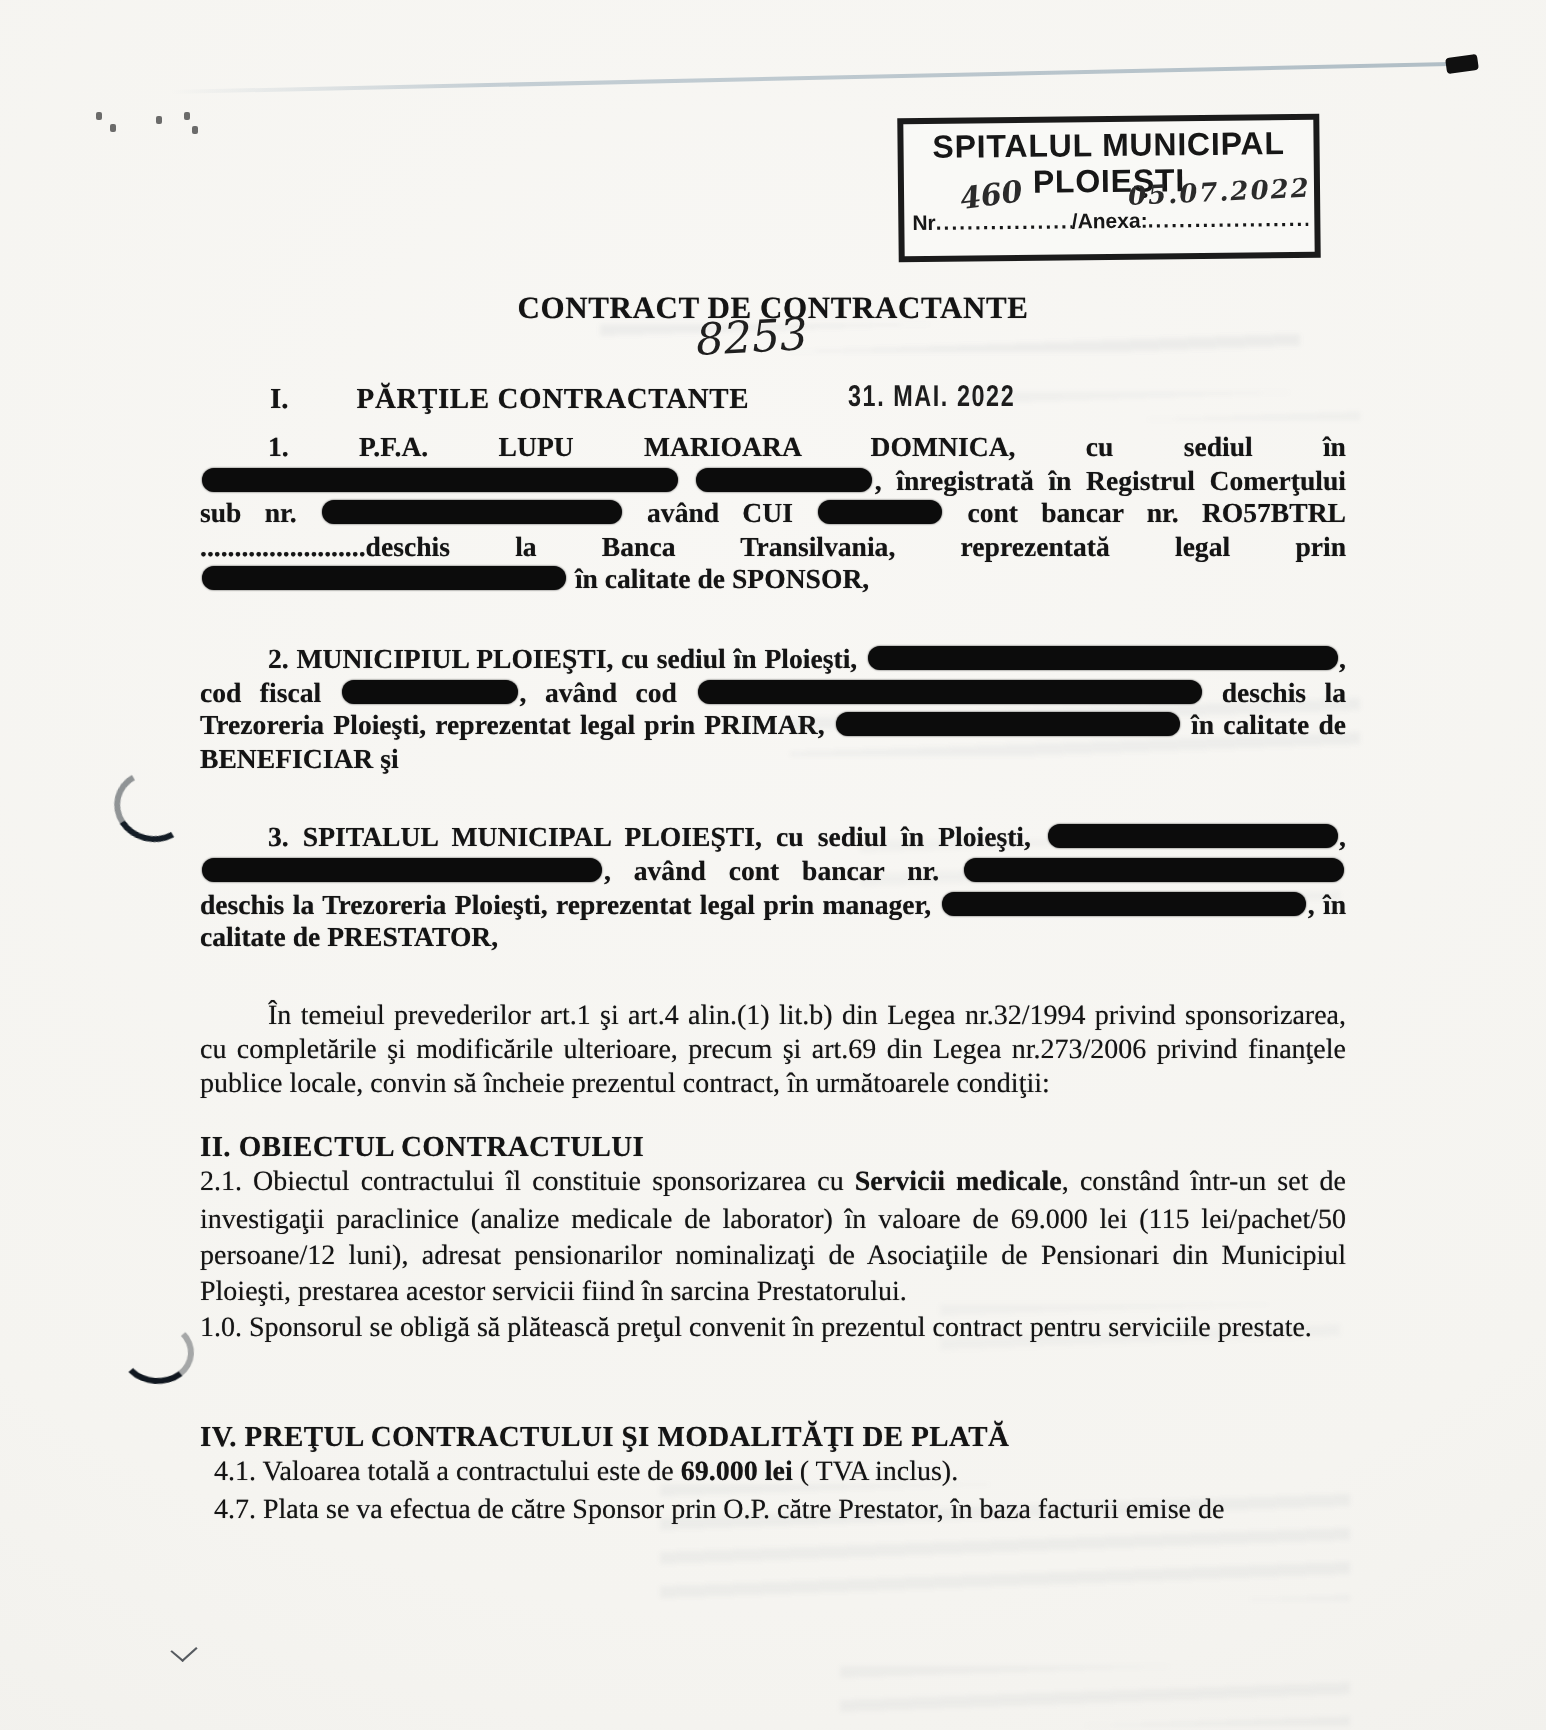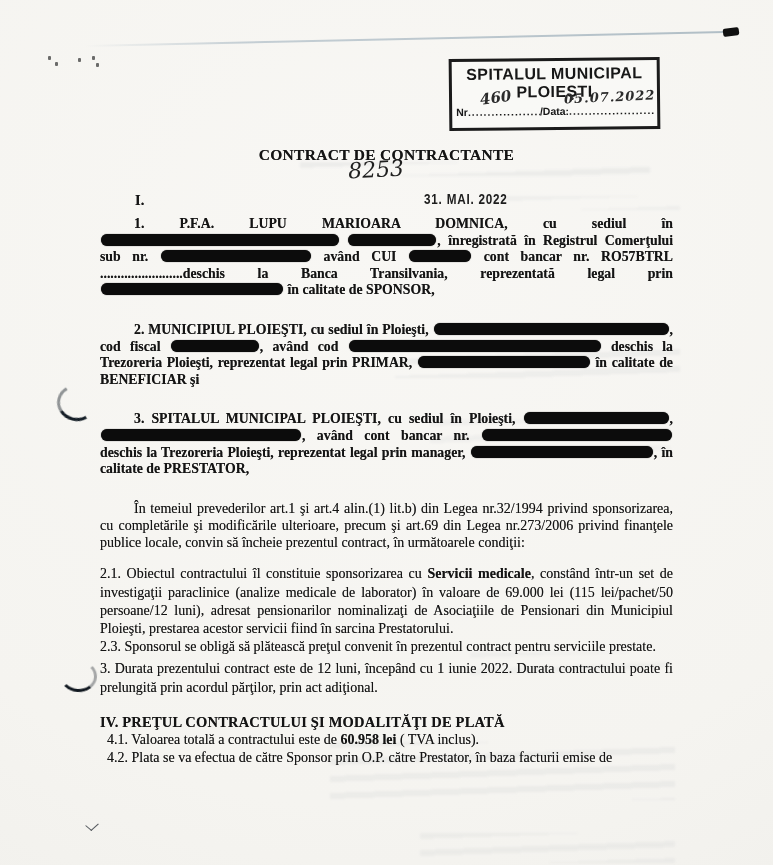--- a/index.html
+++ b/index.html
@@ -40,21 +40,21 @@
   .date-stamp{position:absolute;left:424px;top:190px;font-family:"Liberation Sans","DejaVu Sans",sans-serif;font-weight:700;font-size:15px;
     letter-spacing:1px;transform:scaleX(.78);transform-origin:left top;color:#1d1d1d;white-space:nowrap;}
   
   .doc-body{position:absolute;left:100px;top:216px;width:573px;text-shadow:0 0 .4px rgba(20,20,20,.55);}
   .party{font-size:13.8px;line-height:16.6px;text-align:justify;text-indent:34px;margin:0 0 23px 0;font-weight:bold;}
   .preamble{font-size:14px;line-height:16.9px;text-align:justify;text-indent:34px;margin:0 0 14px 0;}
   .sec-heading{font-size:14.5px;font-weight:700;line-height:18px;margin:0;letter-spacing:.2px;}
   .sec-par{font-size:14px;line-height:18.2px;text-align:justify;margin:0;}
   .gap-iii{margin-top:8px;}
   .gap-par{margin-top:4px;}
-  .gap-iv{margin-top:16px;}
+  .gap-iv{margin-top:36px;}
   .ind-sm{text-indent:7px;}
   .redact{display:inline-block;height:12px;background:#0c0c0c;border-radius:6px;vertical-align:-1px;margin:0 1px;
     box-shadow:0 0 1px rgba(0,0,0,.8);}
 </style>
 </head>
 <body>
 
 <div class="page">
 
   <div class="scan-line"></div>
@@ -74,45 +74,46 @@
   <div class="bleed" style="left:470px;top:652px;width:200px;height:26px;opacity:.4;"></div>
   <div class="bleed" style="left:330px;top:742px;width:345px;height:58px;opacity:.6;"></div>
   <div class="bleed" style="left:420px;top:833px;width:255px;height:30px;opacity:.55;"></div>
 
   <div class="stamp">
     <div class="stamp-line">SPITALUL MUNICIPAL</div>
     <div class="stamp-line">PLOIEŞTI</div>
     <div class="stamp-bottom">
       <span>Nr</span>
         <span class="stamp-dots">......................</span>
-        <span>/Data:</span>
+        <span>/Anexa:</span>
         <span class="stamp-dots">..........................</span>
       <span class="hw hw-nr">460</span>
       <span class="hw hw-date">05.07.2022</span>
     </div>
   </div>
 
   <div class="title">CONTRACT DE CONTRACTANTE</div>
   <div class="hw hw-number">8253</div>
 
   <div class="heading-i">
     <span>I.</span>
+    <span class="label">PĂRŢILE CONTRACTANTE</span>
   </div>
   <div class="date-stamp">31. MAI. 2022</div>
 
   <div class="doc-body">
     <p class="party"><b>1.  P.F.A. LUPU MARIOARA DOMNICA,</b> cu sediul în <span class="redact" style="width: 238px;"></span> <span class="redact" style="width: 88px;"></span>, înregistrată în Registrul Comerţului sub nr. <span class="redact" style="width: 150px;"></span> având CUI <span class="redact" style="width: 62px;"></span> cont bancar nr. RO57BTRL ........................deschis la Banca Transilvania, reprezentată legal prin <span class="redact" style="width: 182px;"></span> în calitate de <b>SPONSOR,</b></p>
     <p class="party"><b>2.  MUNICIPIUL PLOIEŞTI,</b> cu sediul în Ploieşti, <span class="redact" style="width: 235px;"></span>, cod fiscal <span class="redact" style="width: 88px;"></span>, având cod <span class="redact" style="width: 252px;"></span> deschis la Trezoreria Ploieşti, reprezentat legal prin PRIMAR, <span class="redact" style="width: 172px;"></span> în calitate de <b>BENEFICIAR</b> şi</p>
     <p class="party"><b>3.  SPITALUL MUNICIPAL PLOIEŞTI,</b> cu sediul în Ploieşti, <span class="redact" style="width: 145px;"></span>, <span class="redact" style="width: 200px;"></span>, având cont bancar nr. <span class="redact" style="width: 190px;"></span> deschis la Trezoreria Ploieşti, reprezentat legal prin manager, <span class="redact" style="width: 182px;"></span>, în calitate de <b>PRESTATOR,</b></p>
 
     <p class="preamble">În temeiul prevederilor art.1 şi art.4 alin.(1) lit.b) din Legea nr.32/1994 privind sponsorizarea, cu completările şi modificările ulterioare, precum şi art.69 din Legea nr.273/2006 privind finanţele publice locale,  convin să încheie prezentul contract, în următoarele condiţii:</p>
 
+    <p class="sec-heading">II. OBIECTUL CONTRACTULUI</p>
     <p class="sec-par">2.1. Obiectul contractului îl constituie sponsorizarea cu <b>Servicii medicale</b>, constând într-un set de investigaţii paraclinice (analize medicale de laborator) în valoare de 69.000 lei (115 lei/pachet/50 persoane/12 luni), adresat pensionarilor nominalizaţi de Asociaţiile de Pensionari din Municipiul Ploieşti, prestarea acestor servicii fiind în sarcina Prestatorului.</p>
-    <p class="sec-par">2.3. Sponsorul se obligă să plătească preţul convenit în prezentul contract pentru serviciile prestate.</p>
+    <p class="sec-par">1.0. Sponsorul se obligă să plătească preţul convenit în prezentul contract pentru serviciile prestate.</p>
 
-    <p class="sec-par gap-par">3. Durata prezentului contract este de 12 luni, începând cu 1 iunie 2022. Durata contractului poate fi prelungită prin acordul părţilor, prin act adiţional.</p>
 
     <p class="sec-heading gap-iv">IV. PREŢUL CONTRACTULUI ŞI MODALITĂŢI DE PLATĂ</p>
-    <p class="sec-par ind-sm">4.1. Valoarea totală a contractului este de  <b>60.958 lei</b> ( TVA inclus).</p>
-    <p class="sec-par ind-sm">4.2. Plata se va efectua de către Sponsor prin O.P. către Prestator, în baza facturii emise de</p>
+    <p class="sec-par ind-sm">4.1. Valoarea totală a contractului este de  <b>69.000 lei</b> ( TVA inclus).</p>
+    <p class="sec-par ind-sm">4.7. Plata se va efectua de către Sponsor prin O.P. către Prestator, în baza facturii emise de</p>
   </div>
 
 </div>
 
 </body></html>

